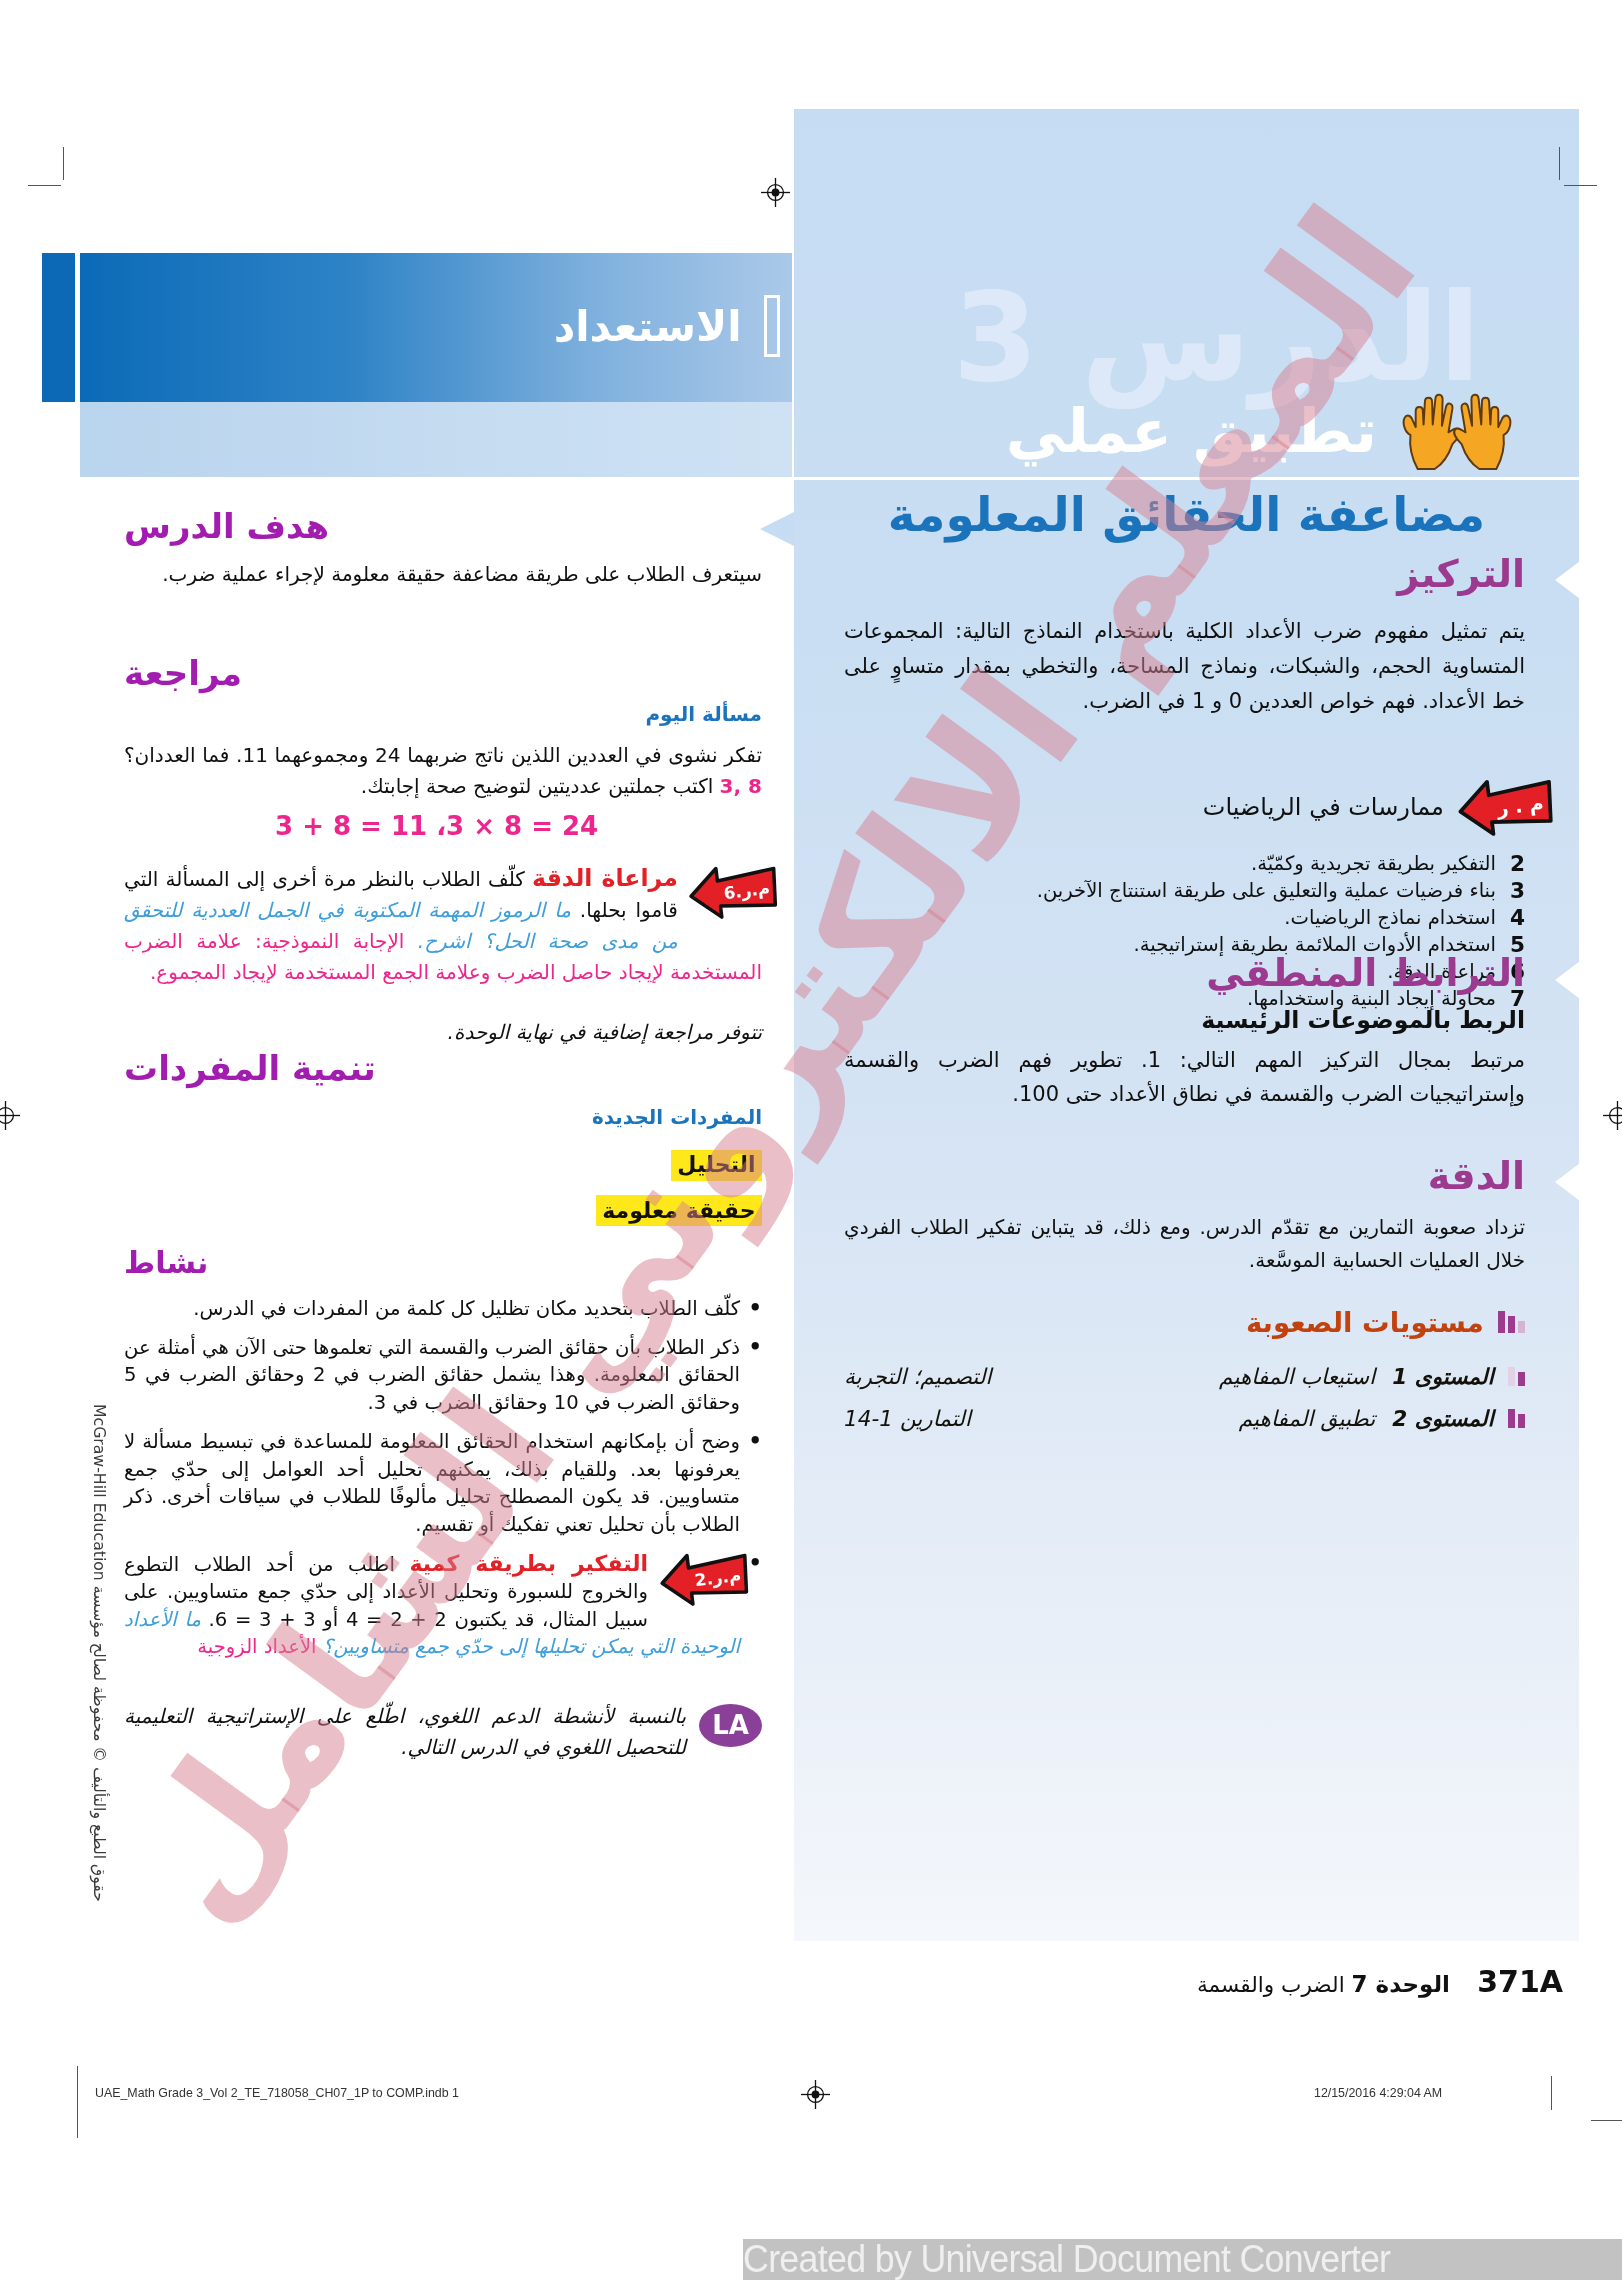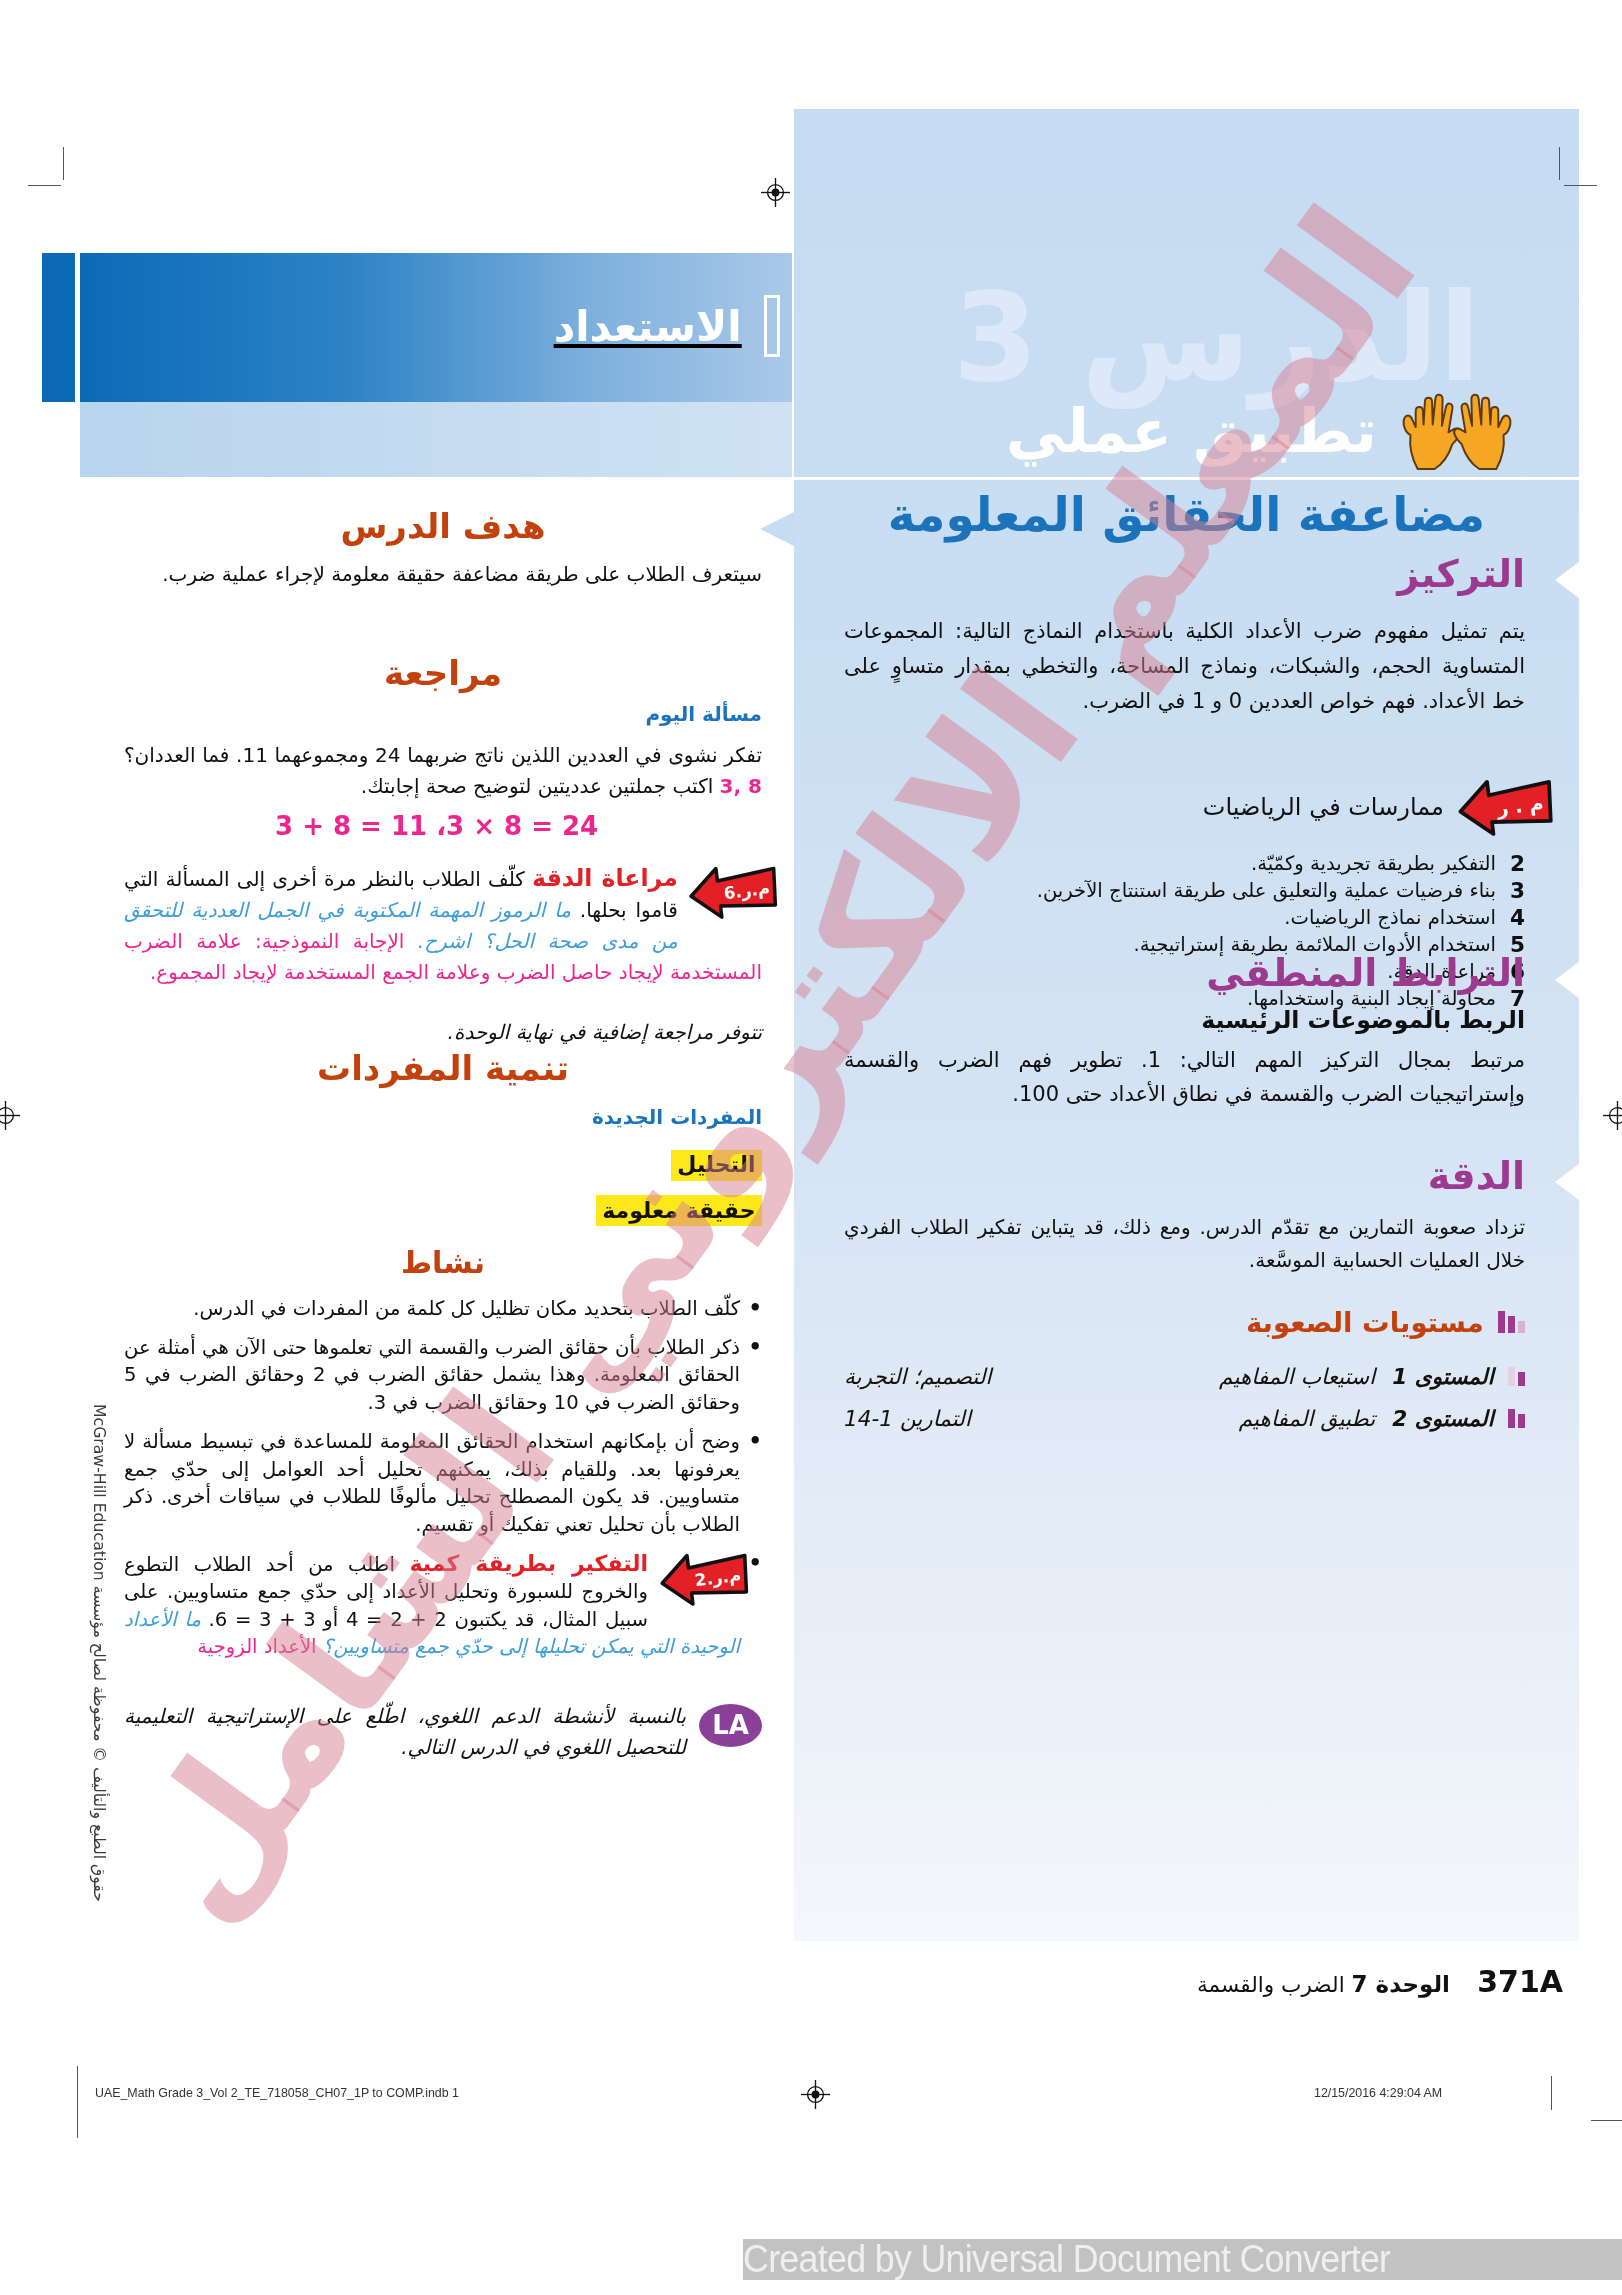--- a/index.html
+++ b/index.html
@@ -6,39 +6,39 @@
   .page{position:relative;width:1623px;height:2295px;background:#ffffff;overflow:hidden;
         font-family:"DejaVu Sans",sans-serif;}
   .abs{position:absolute;}
 
   
   .left-strip{left:42px;top:253px;width:33px;height:149px;background:#0b69b5;}
   .band1{left:80px;top:253px;width:712px;height:149px;
          background:linear-gradient(to right,#0b6ab7 0%,#2e83c6 38%,#7eb0dd 72%,#abc9e9 100%);}
   .band2{left:80px;top:402px;width:712px;height:75px;
          background:linear-gradient(to right,#b9d4ed,#cfe2f4);}
-  .prepare{position:absolute;right:11.8px;top:42px;display:flex;align-items:center;direction:rtl;text-decoration:underline;}
+  .prepare{position:absolute;right:11.8px;top:42px;display:flex;align-items:center;direction:rtl;}
   .prepare-bar{display:inline-block;width:10.5px;height:56px;border:3.9px solid #ffffff;margin-left:22px;}
   .prepare-label{color:#ffffff;font-weight:bold;font-size:42px;}
 
   
   .panel{left:794px;top:109px;width:785px;height:1832px;
          background:linear-gradient(180deg,#c6dcf2 0%,#c9def2 28%,#d6e4f4 58%,#e9eff8 84%,#f4f7fb 100%);}
   .lesson-num{position:absolute;right:98px;top:157px;font-size:123px;font-weight:bold;
               color:#dde9f8;direction:rtl;white-space:nowrap;}
   .handson-row{position:absolute;right:63px;top:280px;display:flex;align-items:center;direction:rtl;}
   .handson-label{color:#ffffff;font-weight:bold;font-size:60px;margin-right:21px;white-space:nowrap;}
   .panel-divider{position:absolute;left:0;top:368px;width:100%;height:3.3px;background:#ffffff;}
   .main-title{position:absolute;left:0;top:378px;width:100%;text-align:center;
               color:#1a73bb;font-weight:bold;font-size:47px;direction:rtl;}
 
   
   .rtl{direction:rtl;}
   .h-purple{color:#9c3a90;font-weight:bold;font-size:38px;line-height:46px;text-align:right;}
-  .h-blue{color:#c2410c;font-weight:bold;font-size:34px;line-height:42px;text-align:center;}
+  .h-blue{color:#a21caf;font-weight:bold;font-size:34px;line-height:42px;text-align:left;}
   .h-blue-sm{color:#1b74bb;font-weight:bold;font-size:20px;line-height:34px;text-align:right;}
   .body-txt{font-size:20px;line-height:31px;color:#101010;text-align:justify;}
   .body-txt-sm{font-size:19.6px;line-height:27.5px;color:#101010;text-align:justify;}
   .subhead-b{font-size:23.6px;font-weight:bold;color:#101010;text-align:right;line-height:30px;}
   .italic{font-style:italic;}
   .q-blue{color:#3e9ed9;font-style:italic;}
   .ans-pink{color:#ed268e;}
   .red-b{color:#e32026;font-weight:bold;}
   .hl{display:inline-block;background:#ffe81a;color:#14110b;font-weight:bold;
       font-size:22px;padding:2.6px 6.5px;line-height:26px;}

